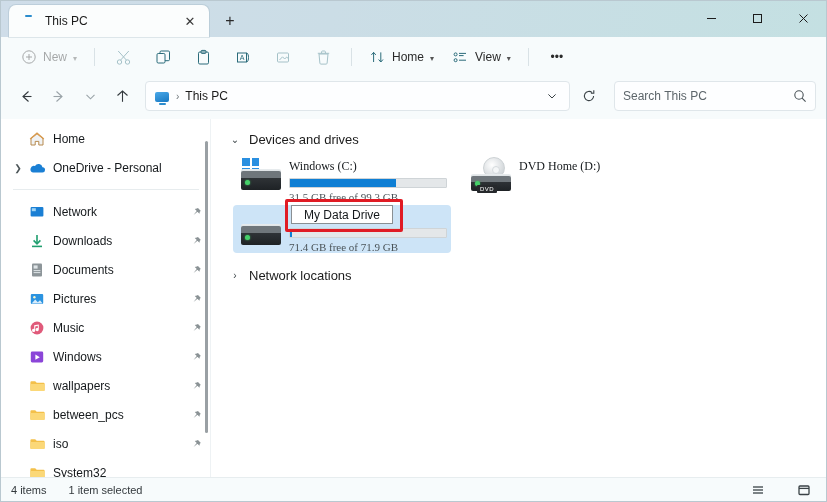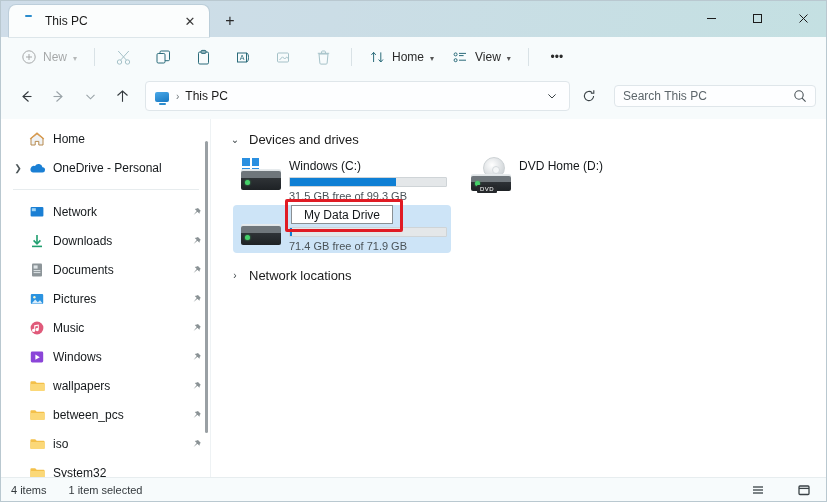--- a/index.html
+++ b/index.html
@@ -118,21 +118,21 @@
     width: 26px; height: 26px; border-radius: 3px;
     display: flex; align-items: center; justify-content: center;
     color: #3a4246;
   }
   .refresh-btn {
     width: 30px; height: 28px; border-radius: 4px; margin-left: 2px;
     display: flex; align-items: center; justify-content: center;
     color: #3a4246;
   }
   .searchbox {
-    width: 202px; height: 22px; margin-left: 8px;
+    width: 202px; height: 30px; margin-left: 8px;
     background: #fdfeff;
     border: 1px solid #dfe6ea;
     border-radius: 4px;
     display: flex; align-items: center;
     padding: 0 8px;
   }
   .searchbox input {
     flex: 1; border: none; outline: none; background: transparent;
     font-size: 12px; color: #1b1b1b;
     font-family: "Liberation Sans", sans-serif;
@@ -196,21 +196,21 @@
   .tile {
     width: 218px; height: 48px;
     display: flex; align-items: flex-start;
     padding: 3px 6px;
     border-radius: 4px;
     margin-bottom: 4px;
     position: relative;
   }
   .tile.selected { background: #cde4f7; }
   .tile-icon { width: 48px; height: 42px; flex: none; position: relative; }
-  .tile-main { flex: 1; padding-top: 1px; padding-left: 2px; min-width: 0; }
+  .tile-main { flex: 1; padding-top: 1px; padding-left: 2px; min-width: 0; font-family: Liberation Serif, serif; }
   .tile-name { font-size: 12px; color: #14181b; white-space: nowrap; }
   .drive-bar {
     width: 158px; height: 10px; margin-top: 4px;
     background: #e4e7e9; border: 1px solid #cfd4d7; border-radius: 1px;
     overflow: hidden;
   }
   .drive-bar .fill { height: 100%; background: #0f7fd4; }
   .drive-sub { font-size: 11px; color: #4a5358; margin-top: 3px; white-space: nowrap; }
 
   

